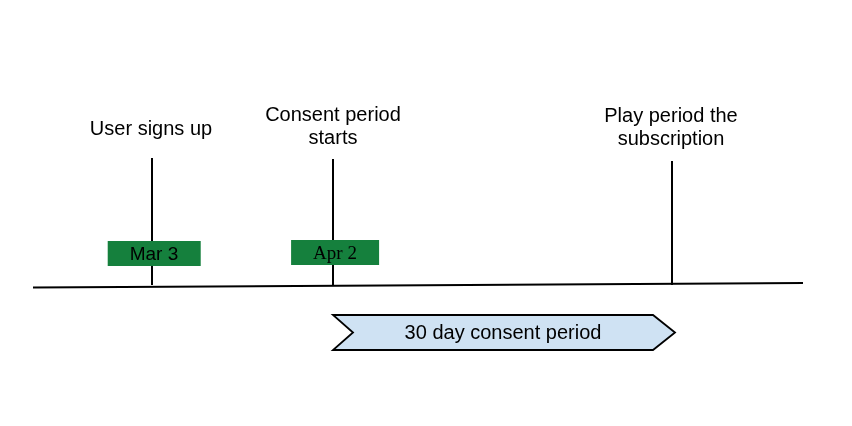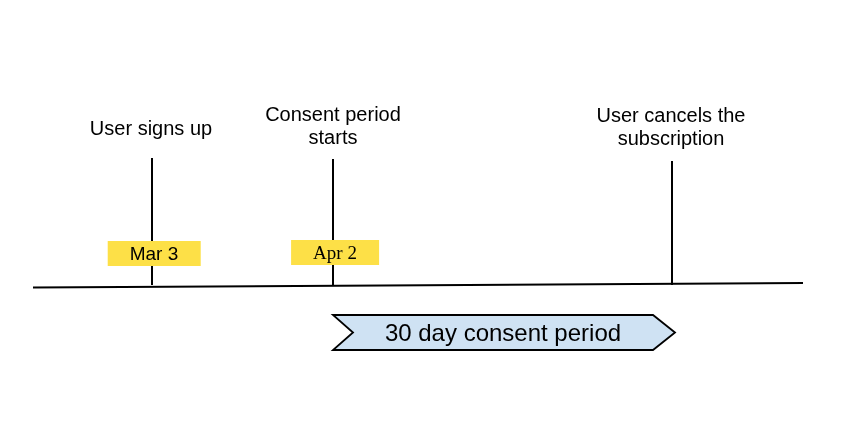--- a/index.html
+++ b/index.html
@@ -38,56 +38,56 @@
     position: absolute;
     width: 2px;
     background: #000000;
   }
   .tick-0 { left: 151px; top: 158px; height: 127px; }
   .tick-1 { left: 332px; top: 159px; height: 126px; }
   .tick-2 { left: 671px; top: 161px; height: 124px; }
   .date-chip {
     position: absolute;
     transform: translateX(-50%);
-    background: #fde047;
+    background: #15803d;
     font-size: 19px;
     line-height: 25px;
     padding: 0 22px;
     white-space: nowrap;
     z-index: 2;
     color: #000000;
   }
   .chip-0 { left: 154px; top: 241px; }
   .chip-1 { left: 335px; top: 240px; font-family: Liberation Serif, serif; }
   .chip-2 { left: 672px; top: 245px; }
   .banner-label {
     position: absolute;
     left: 353px;
     top: 322px;
     width: 300px;
     text-align: center;
-    font-size: 24px;
+    font-size: 20px;
     line-height: 21px;
     color: #000000;
     z-index: 3;
   }
 </style>
 </head>
 <body>
 
 <div class="canvas">
 
   <svg class="svg-layer" viewBox="0 0 852 426" xmlns="http://www.w3.org/2000/svg">
     <line x1="33" y1="287.5" x2="803" y2="283" stroke="#000000" stroke-width="2"></line>
     <polygon points="333,315 653,315 675,332.5 653,350 333,350 353,332.5" fill="#cfe2f3" stroke="#000000" stroke-width="1.8" stroke-linejoin="miter"></polygon>
   </svg>
 
   <div class="event-label label-0">User signs up</div>
   <div class="event-label label-1">Consent period starts</div>
-  <div class="event-label label-2">User cancels the subscription</div>
+  <div class="event-label label-2">Play period the subscription</div>
 
   <div class="tick tick-0"></div>
   <div class="tick tick-1"></div>
   <div class="tick tick-2"></div>
 
   <div class="date-chip chip-0">Mar 3</div>
   <div class="date-chip chip-1">Apr 2</div>
 
   <div class="banner-label">30 day consent period</div>
 

